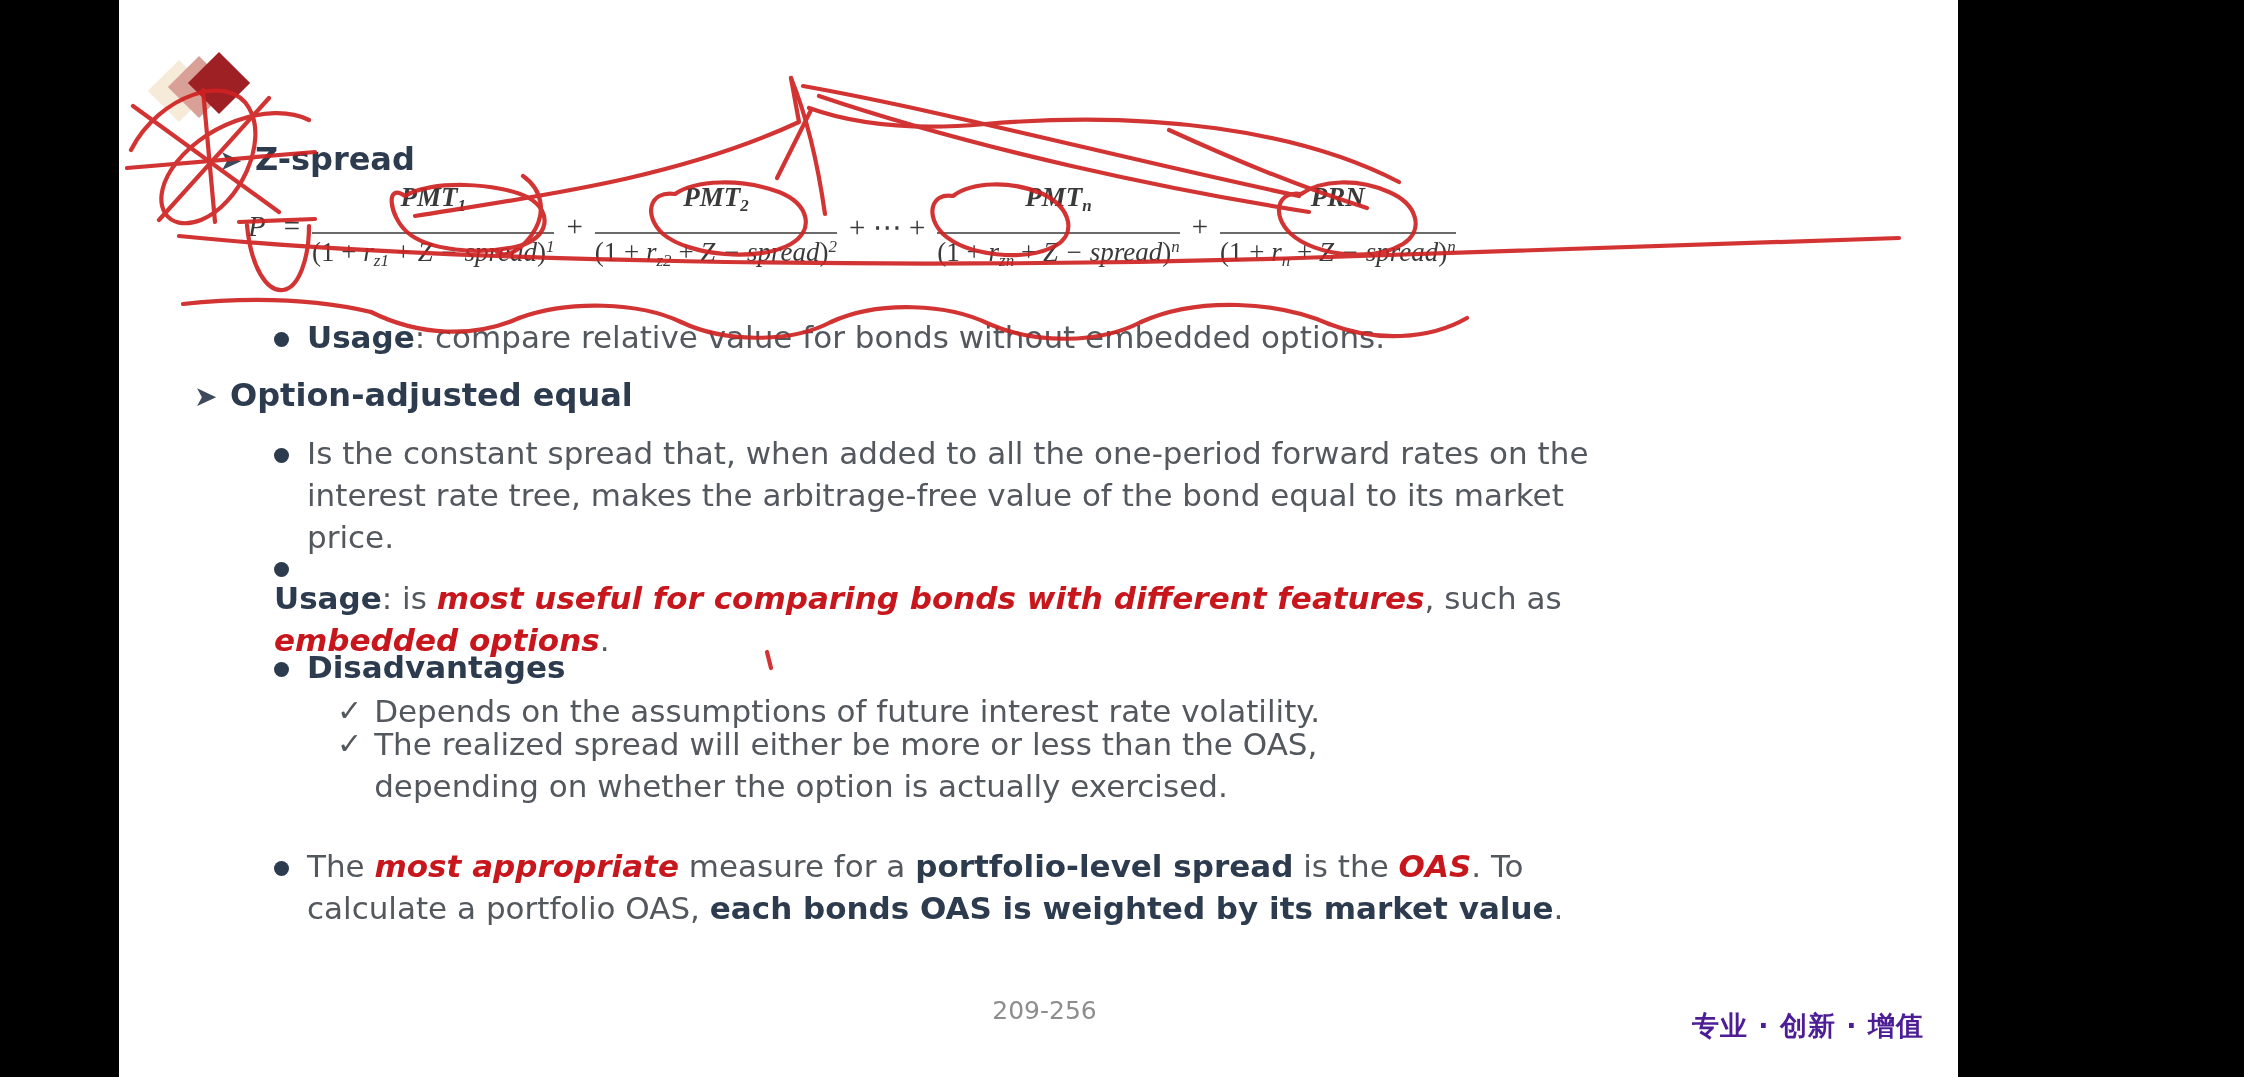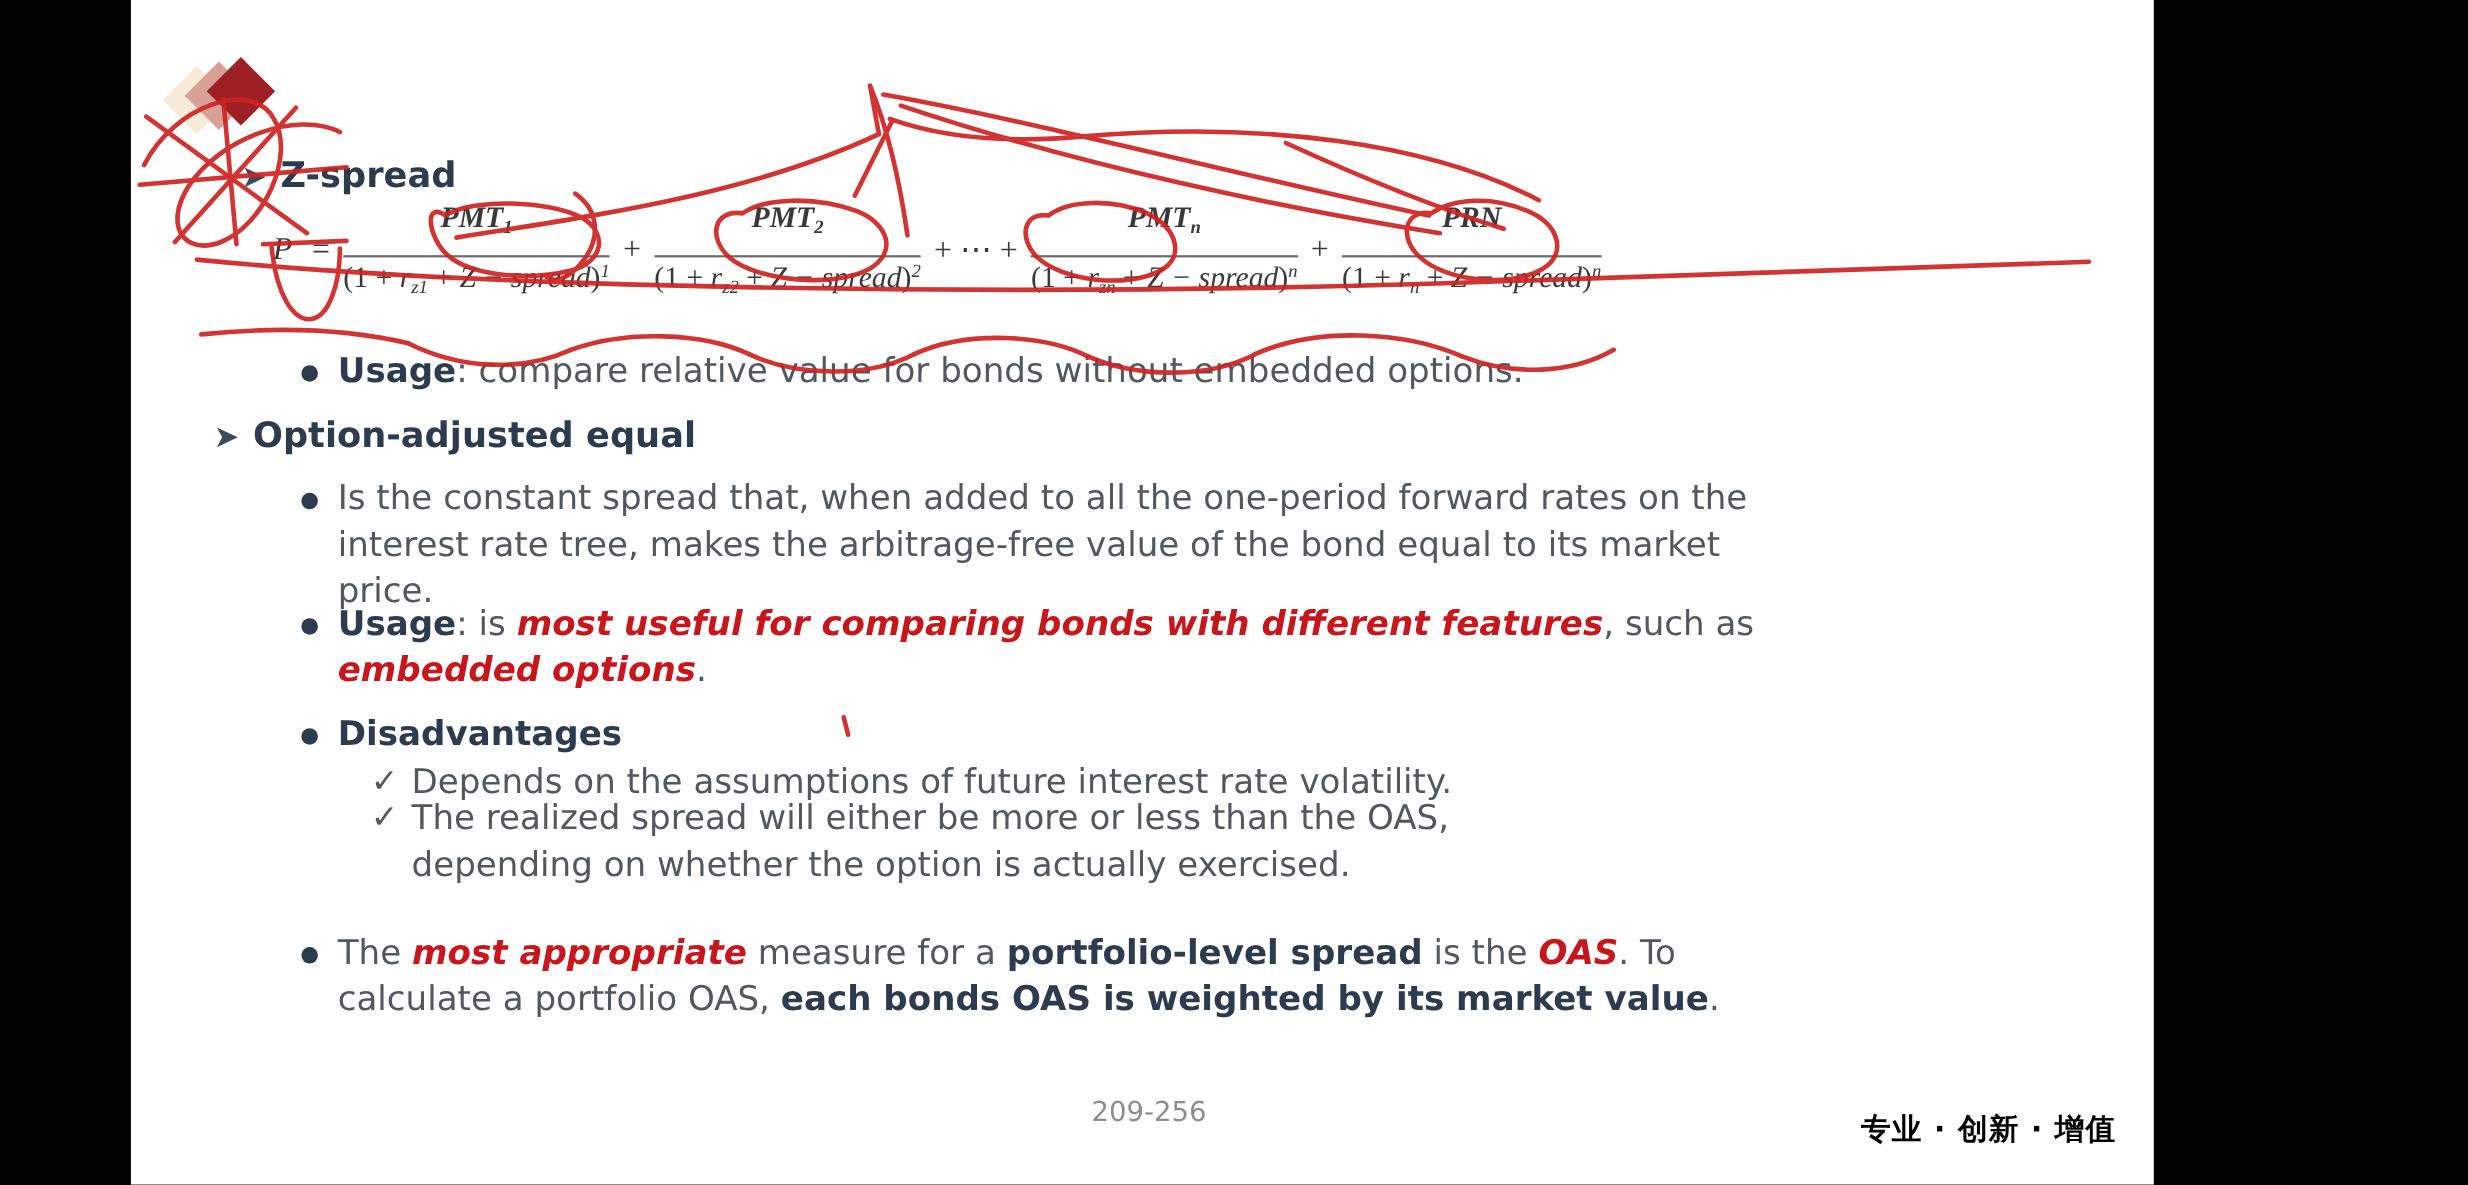--- a/index.html
+++ b/index.html
@@ -195,21 +195,21 @@
     color: #8d8d8d;
     font-family: "DejaVu Sans", sans-serif;
     padding-left: 12px;
   }
   #brand {
     position: absolute;
     right: 34px;
     top: 1008px;
     font-size: 27px;
     font-weight: bold;
-    color: #000000;
+    color: #4c1d95;
     letter-spacing: 1px;
     font-family: "DejaVu Sans", sans-serif;
   }
 
   
   #annot {
     position: absolute;
     left: 0;
     top: 0;
     width: 1839px;
@@ -282,21 +282,21 @@
 
       <div class="lvl1" style="left:75px; top:376px;">
         <span class="arrow">➤</span><span>Option-adjusted equal</span>
       </div>
 
       <div class="bullet-row" style="left:155px; top:432px; width:1350px;justify-content:space-between;">
         <span class="dot"></span>
         <span class="btxt">Is the constant spread that, when added to all the one-period forward rates on the interest rate tree, makes the arbitrage-free value of the bond equal to its market price.</span>
       </div>
 
-      <div class="bullet-row" style="left:155px; top:546px; width:1360px;">
+      <div class="bullet-row" style="left:155px; top:546px; width:1360px;flex-direction:column;">
         <span class="dot"></span>
         <span class="btxt"><b>Usage</b><span>: is </span><span class="red-i">most useful for comparing bonds with different features</span><span>, such as </span><span class="red-i">embedded options</span><span>.</span></span>
       </div>
 
       <div class="bullet-row" style="left:155px; top:646px;">
         <span class="dot"></span>
         <span class="btxt"><b>Disadvantages</b></span>
       </div>
 
       <div class="check-row" style="left:218px; top:690px; width:1200px;">

